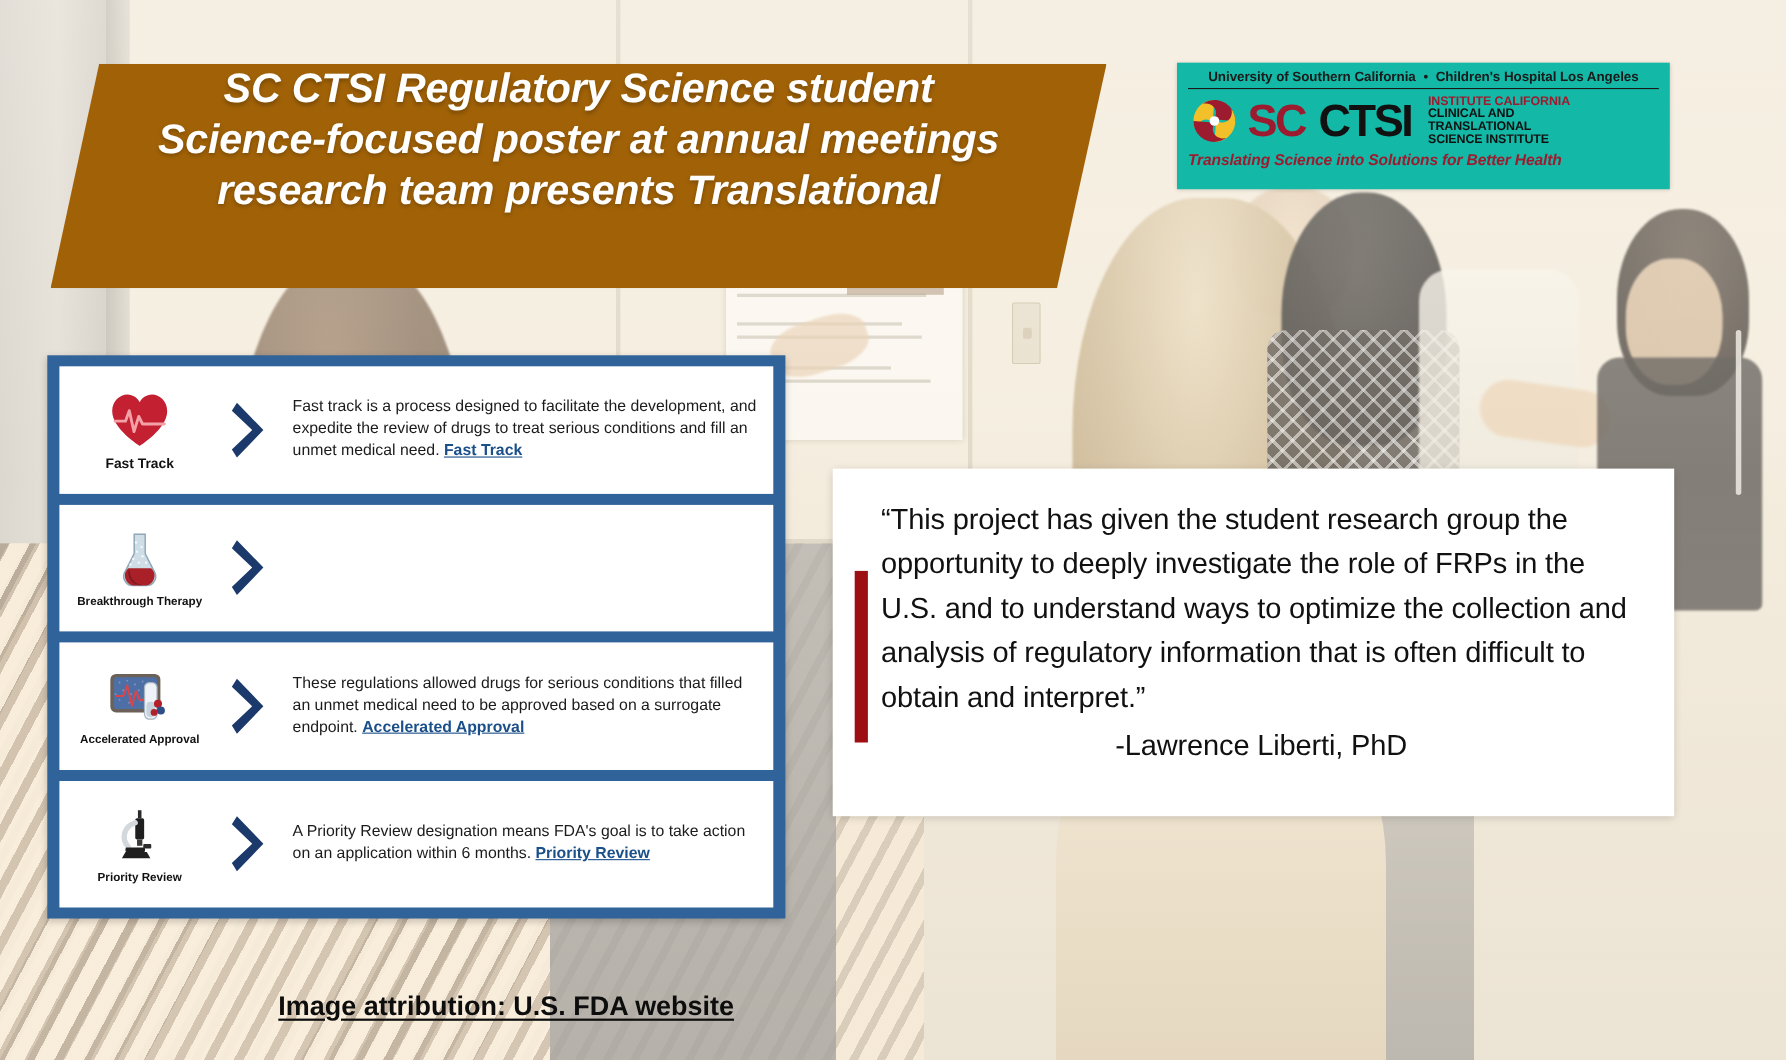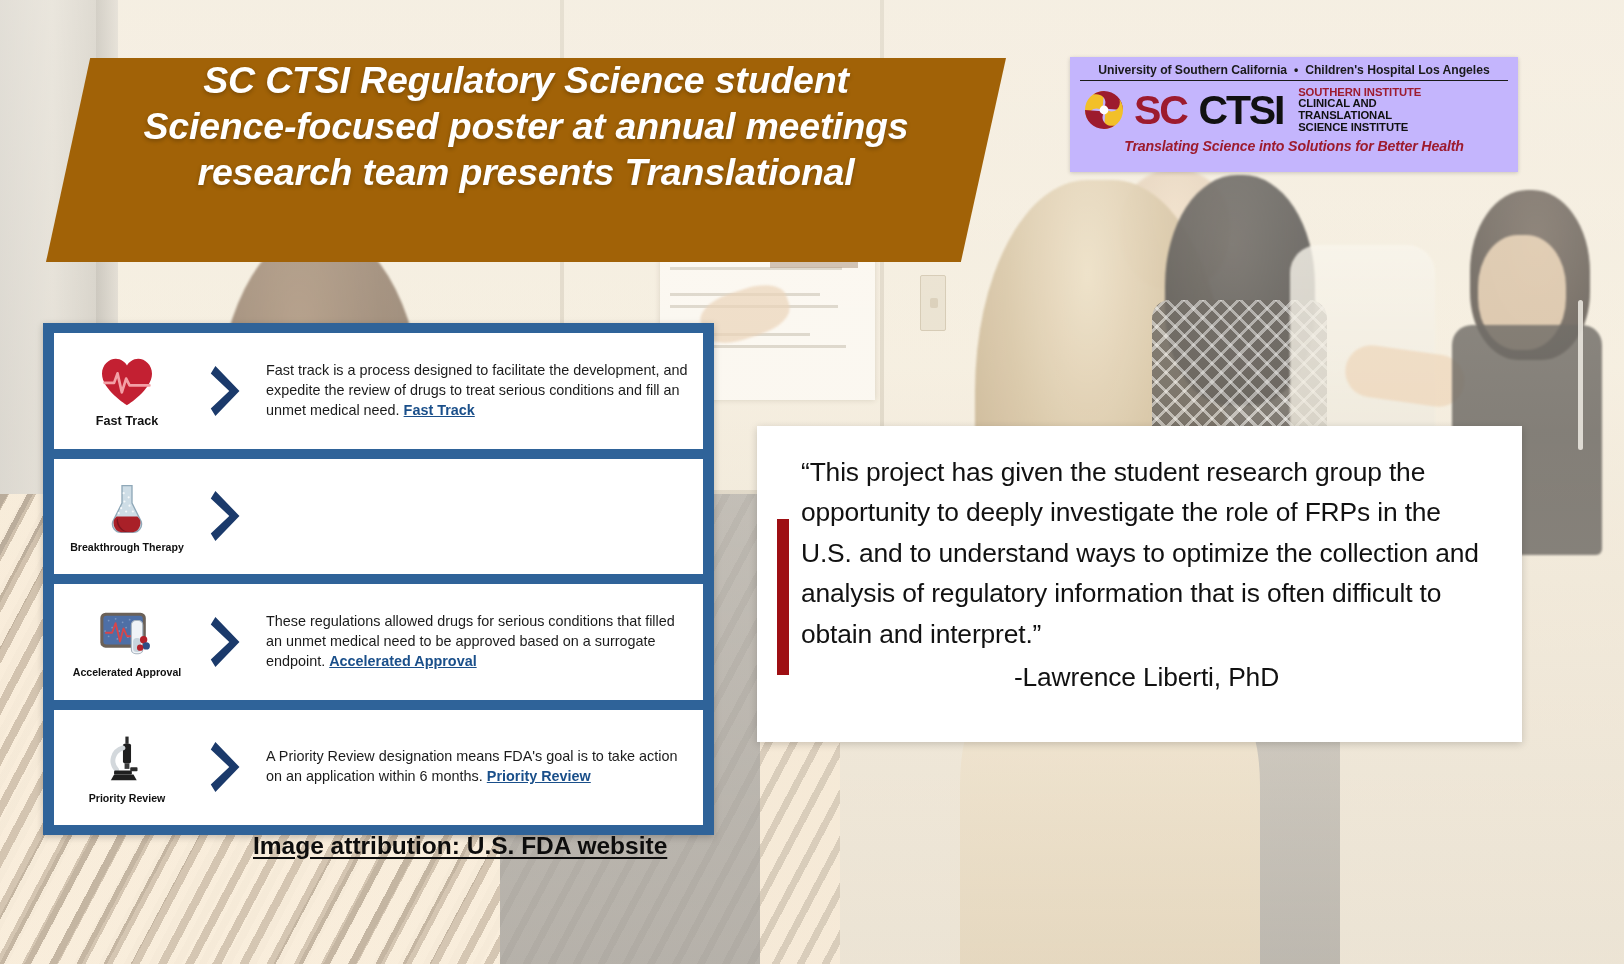--- a/index.html
+++ b/index.html
@@ -205,21 +205,21 @@
     width: 900px;
     padding: 0 14px;
     text-shadow: 0 2px 4px rgba(0,0,0,.25);
   }
 
   
   .logo-box {
     position: absolute;
     left: 1070px; top: 57px;
     width: 448px; height: 115px;
-    background: #c4b5fd;
+    background: #14b8a6;
     display: flex; flex-direction: column;
     padding: 6px 10px 4px 10px;
     box-shadow: 0 1px 4px rgba(0,0,0,.18);
   }
   .logo-top {
     font-size: 12.2px; font-weight: bold; color: #1a1a1a;
     text-align: center; letter-spacing: -.05px;
     padding-bottom: 3px;
     border-bottom: 1.6px solid #1a1a1a;
     white-space: nowrap;
@@ -240,21 +240,20 @@
   .logo-ctsi {
     font-size: 41px; font-weight: bold; color: #111111;
     letter-spacing: -2.2px; line-height: 1; margin-left: 12px;
   }
   .logo-right {
     margin-left: 9px; line-height: 1.04;
   }
   .logo-right .l1 { font-size: 11.3px; font-weight: bold; color: #9d1b2e; letter-spacing: -.1px; }
   .logo-right .l2 { font-size: 11.3px; font-weight: bold; color: #111; letter-spacing: -.1px; }
   .logo-tag {
-    text-align: center;
     font-size: 14.2px; font-weight: bold; font-style: italic;
     color: #9d1b2e; padding-top: 3px; letter-spacing: -.15px;
   }
 
   
   .fda-panel {
     position: absolute;
     left: 43px; top: 323px;
     width: 671px; height: 512px;
     background: #2f6399;
@@ -321,21 +320,21 @@
     line-height: 1.45;
     color: #111111;
     padding-top: 4px;
     letter-spacing: -.15px;
     text-align: center;
   }
 
   
   .attrib {
     position: absolute;
-    left: 253px; top: 832px;
+    left: 253px; top: 902px;
     font-size: 24.5px; font-weight: bold;
     color: #0d0d0d;
     text-decoration: underline;
     text-underline-offset: 3px;
     white-space: nowrap;
   }
 </style>
 </head>
 <body>
 
@@ -408,21 +407,21 @@
             <path d="M5 24 C5 34.5 13.5 43 24 43 C28 43 31.7 41.7 34.6 39.5 C31 40.4 27.3 39.6 24.8 37 C21.7 33.8 21.8 28.8 25 25.6 L5 24Z" fill="#9D1B2E"></path>
             <circle cx="24" cy="24" r="4.4" fill="#ffffff"></circle>
           </g>
         </svg>
       </div>
       <div class="logo-word">
         <span class="logo-sc">SC</span>
           <span class="logo-ctsi">CTSI</span>
       </div>
       <div class="logo-right">
-        <div class="l1">SOUTHERN INSTITUTE</div>
+        <div class="l1">INSTITUTE CALIFORNIA</div>
         <div class="l2">CLINICAL AND</div>
         <div class="l2">TRANSLATIONAL</div>
         <div class="l2">SCIENCE INSTITUTE</div>
       </div>
     </div>
     <div class="logo-tag">Translating Science into Solutions for Better Health</div>
   </div>
 
   <div class="fda-panel">
 

